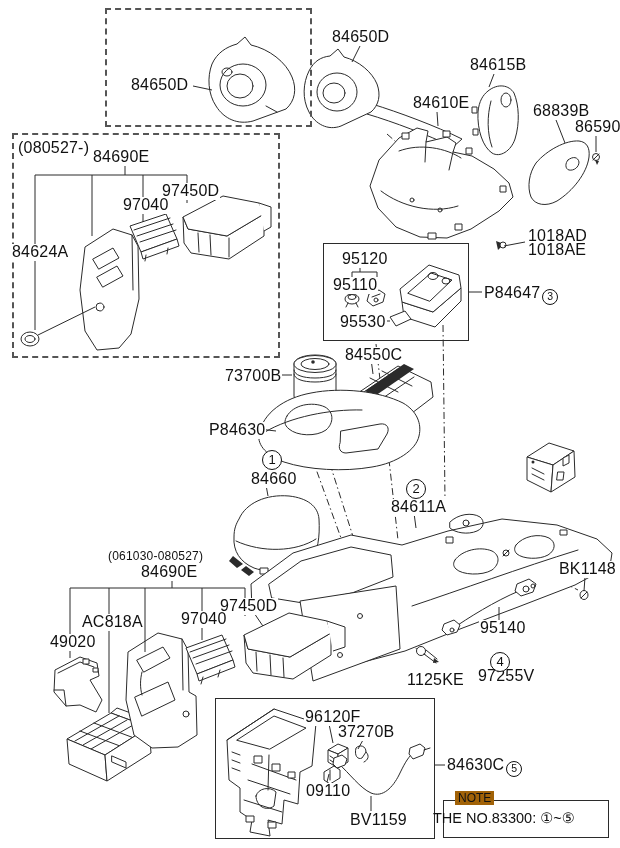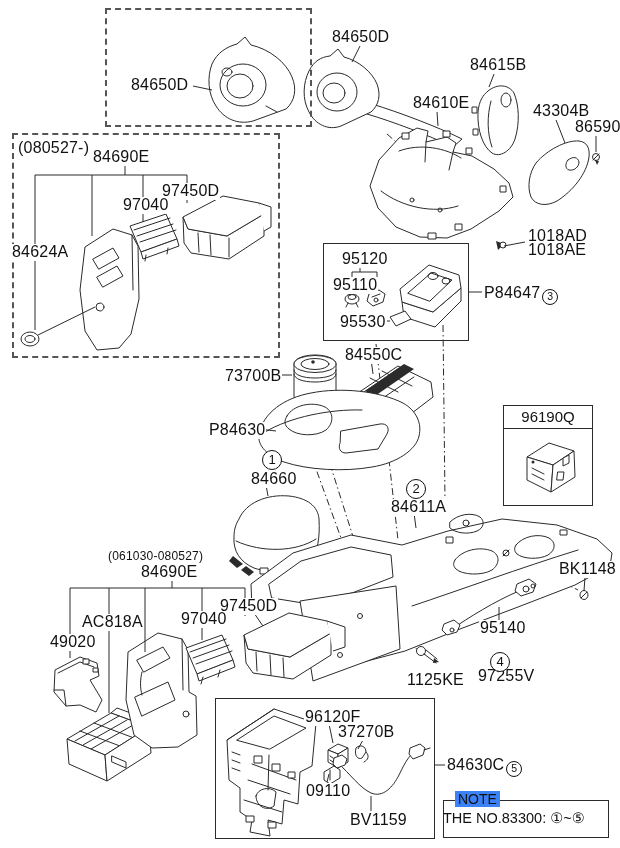--- a/index.html
+++ b/index.html
@@ -14,21 +14,21 @@
   .lbl{position:absolute;z-index:3;font-size:16px;line-height:1.05;white-space:nowrap;
        background:#fff;padding:0 1px;letter-spacing:0.2px;}
   .sm{font-size:12px;}
   .box{position:absolute;z-index:2;border:1px solid #2b2b2b;background:transparent;}
   .dbox{position:absolute;z-index:2;border:2px dashed #555;background:transparent;}
   .refc{position:absolute;z-index:3;width:18px;height:18px;border:1.4px solid #111;border-radius:50%;
         background:#fff;text-align:center;font-size:13px;line-height:17px;}
   .refi{display:inline-block;width:14px;height:14px;border:1.2px solid #111;border-radius:50%;
         background:#fff;text-align:center;font-size:10.5px;line-height:13px;vertical-align:-2px;margin-left:2px;}
   .inline-lbl{display:inline-block;text-align:center;}
-  .note-title{position:absolute;z-index:4;font-size:14px;background:#3b82f6;padding:0 3px;}
+  .note-title{position:absolute;z-index:4;font-size:12px;background:#a16207;padding:0 3px;}
   .note-text{position:absolute;z-index:3;font-size:14.5px;text-align:center;white-space:nowrap;}
   .hdr{border-bottom:1px solid #2b2b2b;text-align:center;font-size:15px;line-height:22px;height:22px;}
 </style>
 </head>
 <body>
 
 <div id="stage">
 
   <svg width="620" height="848" viewBox="0 0 620 848">
 
@@ -297,35 +297,30 @@
       <path class="ld" d="M363,740 L358,749"></path>
       <path class="ld" d="M327,782 L329,774"></path>
       <path class="ld" d="M371,811 V796"></path>
       <path class="ld" d="M434,765 H445"></path>
     </g>
   </svg>
 
   <div class="dbox" style="left:105px;top:8px;width:203px;height:115px"></div>
   <div class="dbox" style="left:12px;top:133px;width:264px;height:221px"></div>
   <div class="box" style="left:323px;top:243px;width:144px;height:96px"></div>
-  <div class="box" style="left:503px;top:405px;width:88px;height:99px">
-    <div class="hdr">
-      <span>96190Q</span>
-    </div>
-  </div>
   <div class="box" style="left:215px;top:698px;width:218px;height:139px"></div>
   <div class="box" style="left:443px;top:800px;width:164px;height:36px"></div>
   <div class="note-title" style="left:455px;top:791px">NOTE</div>
-  <div class="note-text" style="left:443px;top:810px;width:136px">THE NO.83300: ①~⑤</div>
+  <div class="note-text" style="left:433px;top:810px;width:136px">THE NO.83300: ①~⑤</div>
 
   <div class="lbl" style="left:130px;top:77px">84650D</div>
   <div class="lbl" style="left:331px;top:29px">84650D</div>
   <div class="lbl" style="left:469px;top:57px">84615B</div>
   <div class="lbl" style="left:412px;top:95px">84610E</div>
-  <div class="lbl" style="left:532px;top:103px">43304B</div>
+  <div class="lbl" style="left:532px;top:103px">68839B</div>
   <div class="lbl" style="left:574px;top:119px">86590</div>
   <div class="lbl" style="left:527px;top:228px">1018AD</div>
   <div class="lbl" style="left:527px;top:242px">1018AE</div>
 
   <div class="lbl" style="left:17px;top:140px">(080527-)</div>
   <div class="lbl" style="left:92px;top:149px">84690E</div>
   <div class="lbl" style="left:161px;top:183px">97450D</div>
   <div class="lbl" style="left:122px;top:197px">97040</div>
   <div class="lbl" style="left:11px;top:244px">84624A</div>
 

